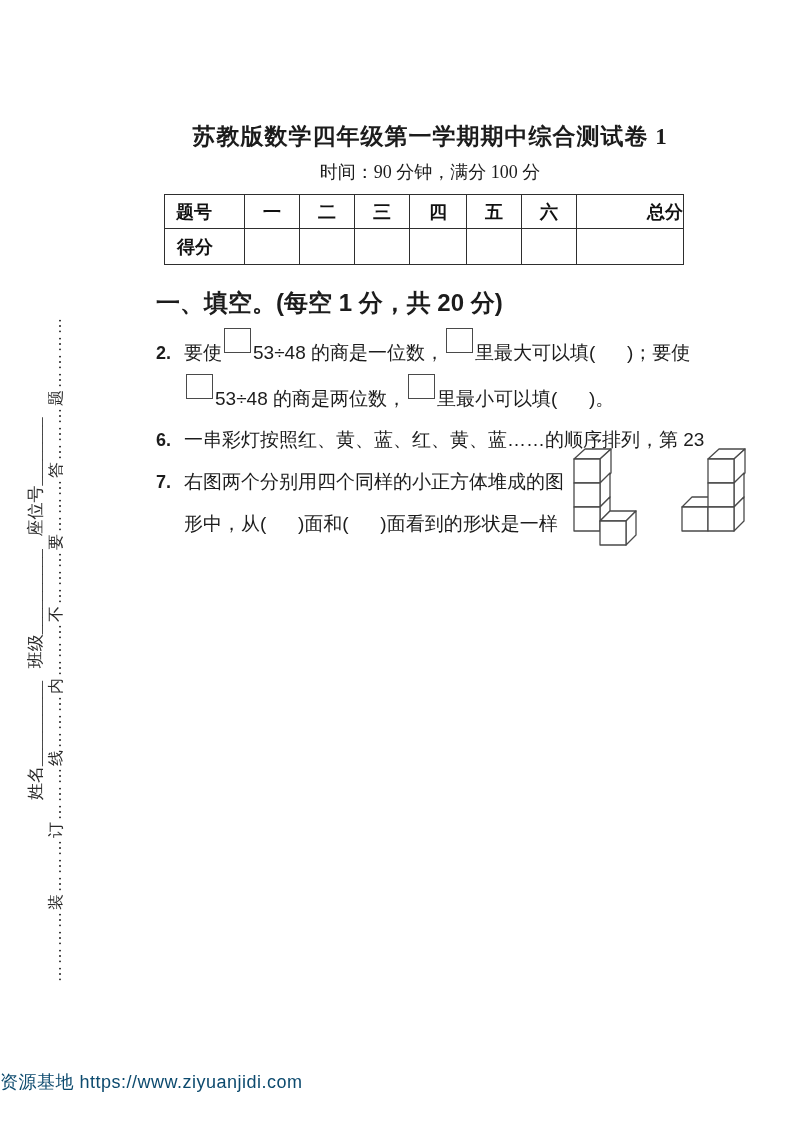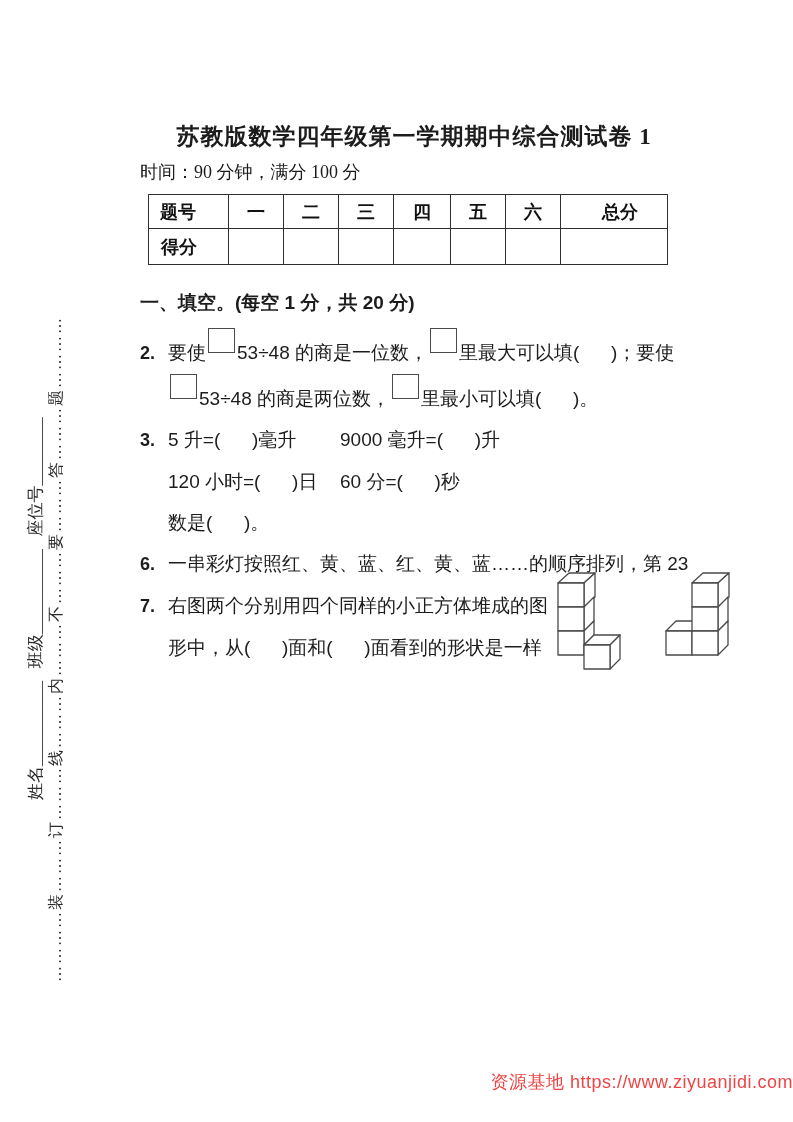--- a/index.html
+++ b/index.html
@@ -16,68 +16,68 @@
     font-size:16px; letter-spacing:2px; white-space:pre; color:#2a2a2a;
     font-family:"Liberation Serif", serif;
   }
   .fields-text {
     position:absolute; left:24px; top:800px; width:520px; height:22px;
     transform-origin:0 0; transform:rotate(-90deg);
     font-size:17px; white-space:pre; color:#2a2a2a;
     font-family:"Liberation Serif", serif;
   }
 
-  .content { position:absolute; left:140px; top:122px; width:560px; }
+  .content { position:absolute; left:156px; top:122px; width:560px; }
 
   .title {
     text-align:center; font-size:23px; font-weight:bold; line-height:30px;
     font-family:"Liberation Serif", serif; letter-spacing:1px; margin:0 0 8px 0; width:548px;
   }
   .subtitle {
-    text-align:left; font-size:18px; line-height:24px; margin:0 0 10px 0;
+    text-align:center; font-size:18px; line-height:24px; margin:0 0 10px 0;
     font-family:"Liberation Serif", serif; width:548px;
   }
 
   table.score {
     border-collapse:collapse; margin-left:8px; table-layout:fixed; width:519px;
     font-family:"Liberation Serif", serif;
   }
   table.score td, table.score th {
     border:1.6px solid #2e2e2e; font-size:18px; font-weight:bold; color:#111;
     text-align:center; padding:0;
   }
   table.score tr.r1 td, table.score tr.r1 th { height:33px; }
   table.score tr.r2 td { height:35px;padding-left:12px; }
   table.score .lab { text-align:left; padding-left:11px; }
-  table.score .tot { text-align:center; padding-left:12px; }
+  table.score .tot { text-align:right; padding-left:12px; }
 
   .sec-heading {
-    font-size:19px; font-weight:bold; margin:24px 0 0 0; line-height:27px; white-space:pre-wrap;
+    font-size:24px; font-weight:bold; margin:24px 0 0 0; line-height:27px; white-space:pre-wrap;
   }
 
   .questions { margin-top:12px; font-size:19px; line-height:41px; }
   .q { position:relative; }
   .q-line { white-space:pre-wrap; }
   .q-num { display:inline-block; width:28px; font-weight:bold; font-size:18px; }
   .cont { padding-left:28px; }
   .q3col { display:inline-block; width:172px; }
 
   .bbox {
     display:inline-block; width:25px; height:23px; border:1.5px solid #4a4a4a;
     vertical-align:6px; margin:0 2px; background:#fff;
   }
   .bbox-lg { width:29px; height:26px; vertical-align:5px; }
   .tri-svg { vertical-align:-3px; margin:0 2px; }
 
   .cubes { position:absolute; left:412px; top:-14px; display:flex; gap:16px; }
   .cubes svg { display:block; }
 
   .footer {
-    position:absolute; left:0; width:793px; top:1070px; text-align:right;
-    font-size:18px; color:#ef4444; letter-spacing:0.5px;
+    position:absolute; left:0; width:793px; top:1070px; text-align:left;
+    font-size:18px; color:#0c4a6e; letter-spacing:0.5px;
   }
 </style>
 </head>
 <body>
 
 <div class="page">
 
   <div class="binding-text">…………装………订………线………内………不………要………答………题…………</div>
   <div class="fields-text">姓名__________   班级__________   座位号________</div>
 
@@ -124,28 +124,23 @@
     <div class="sec-heading">一、填空。(每空 1 分，共 20 分)</div>
 
     <div class="questions">
 
 
       <div class="q">
         <div class="q-line"><span class="q-num">2.</span><span>要使</span><span class="bbox"></span><span>53÷48 的商是一位数，</span><span class="bbox"></span><span>里最大可以填(      )；要使</span></div>
         <div class="q-line cont"><span class="bbox"></span><span>53÷48 的商是两位数，</span><span class="bbox"></span><span>里最小可以填(      )。</span></div>
       </div>
 
-      <div class="q">
-        <div class="q-line"><span class="q-num">3.</span><span class="q3col">5 升=(      )毫升</span><span>9000 毫升=(      )升</span></div>
-        <div class="q-line cont"><span class="q3col">120 小时=(      )日</span><span>60 分=(      )秒</span></div>
-      </div>
 
 
       <div class="q">
-        <div class="q-line cont">数是(      )。</div>
       </div>
 
       <div class="q">
         <div class="q-line"><span class="q-num">6.</span><span>一串彩灯按照红、黄、蓝、红、黄、蓝……的顺序排列，第 23</span></div>
       </div>
 
       <div class="q">
         <div class="q-line"><span class="q-num">7.</span><span>右图两个分别用四个同样的小正方体堆成的图</span></div>
         <div class="q-line cont">形中，从(      )面和(      )面看到的形状是一样</div>
         <div class="cubes">

